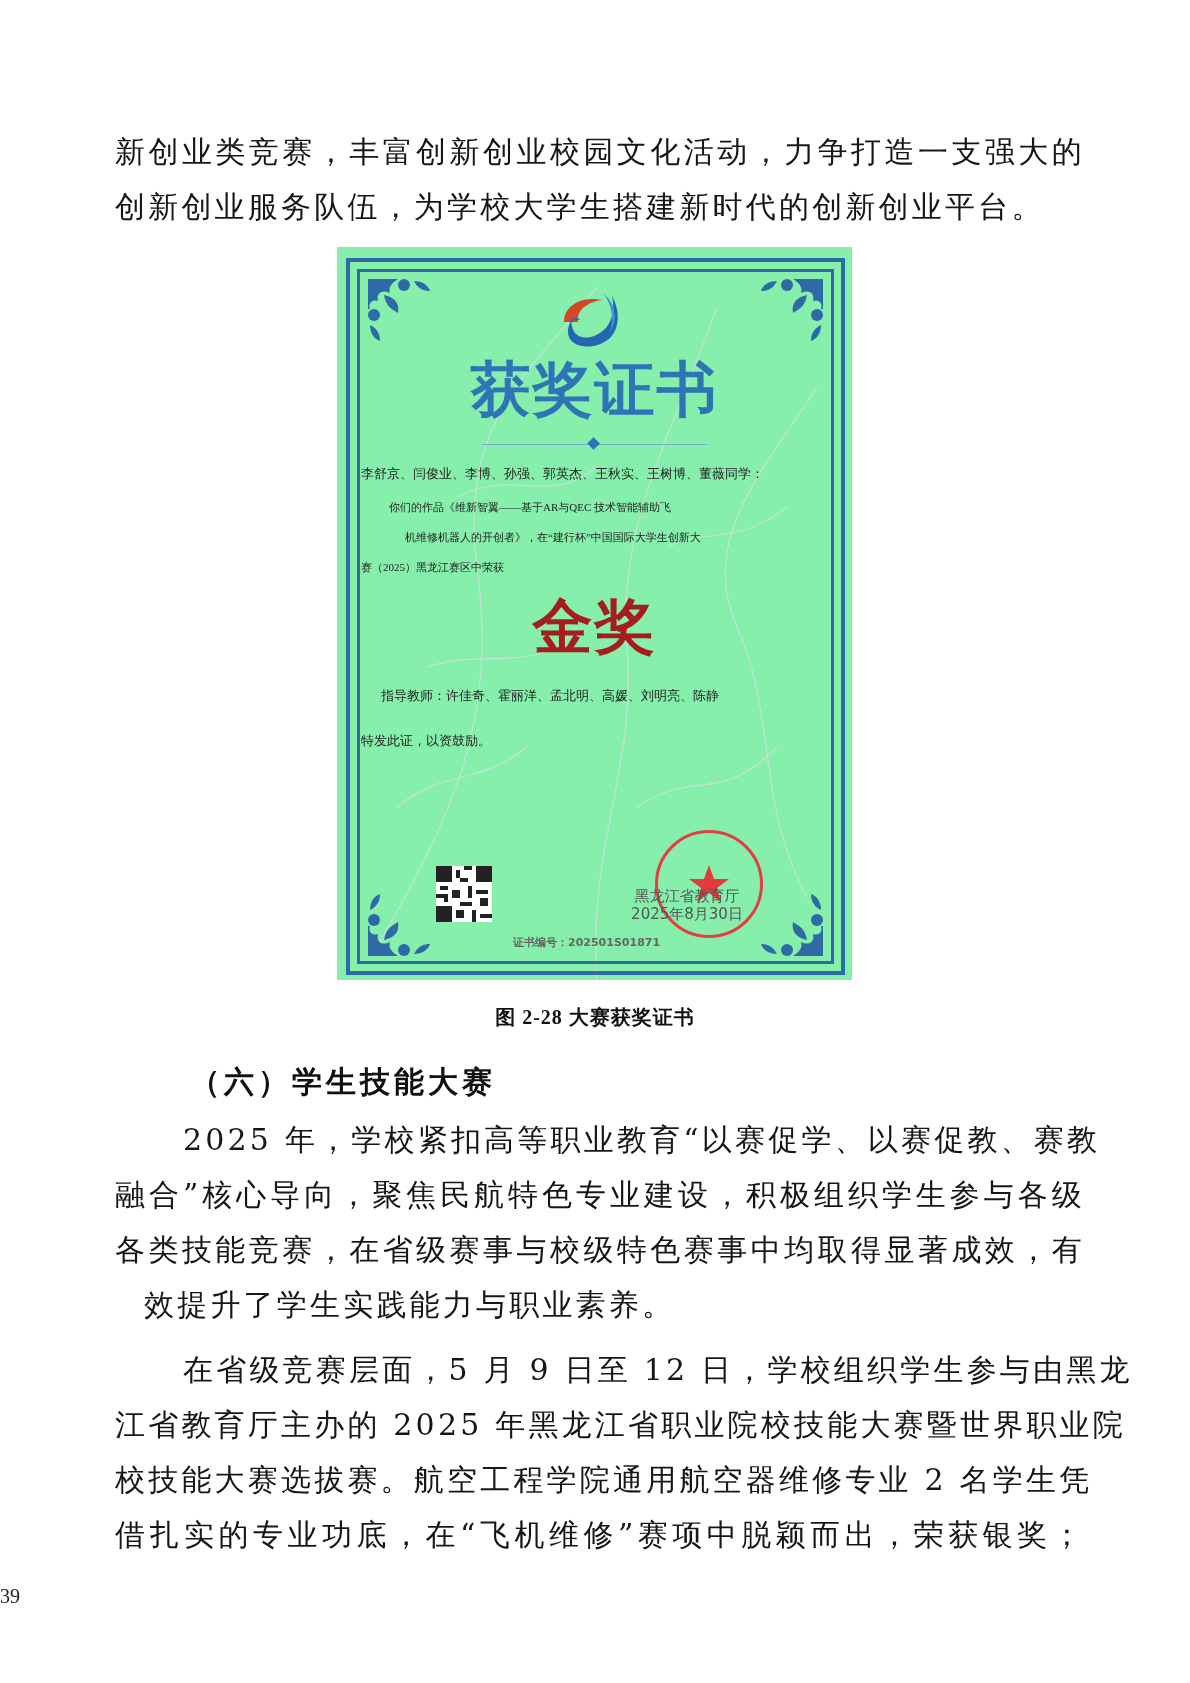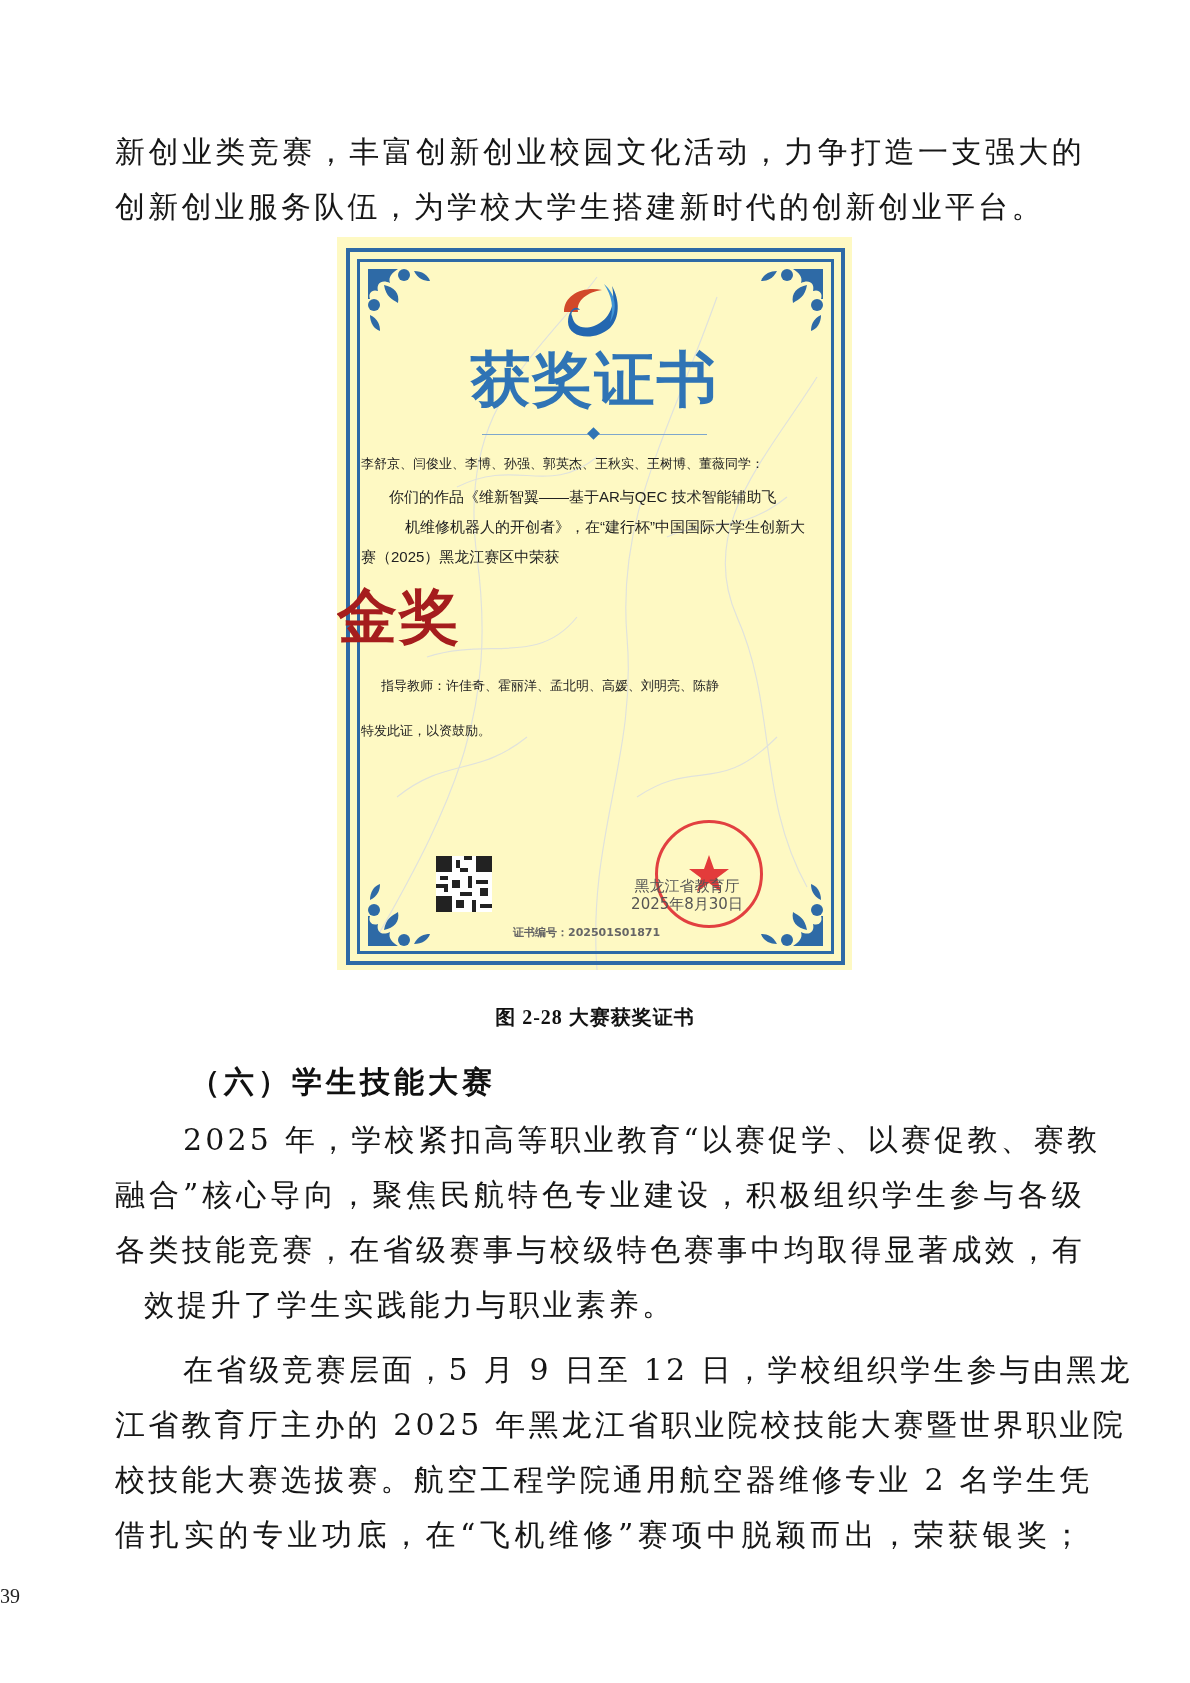--- a/index.html
+++ b/index.html
@@ -4,34 +4,34 @@
 <style>
   html, body { margin: 0; padding: 0; }
   body { width: 1190px; height: 1683px; background: #ffffff; position: relative; overflow: hidden;
          font-family: "DejaVu Serif", "Liberation Serif", serif; color: #111; }
   .para-line { position: absolute; left: 115px; width: 970px; font-size: 30px; line-height: 40px;
                letter-spacing: 3.2px; white-space: nowrap; color: #161616; }
   .justify { text-align: justify; text-align-last: justify; }
   .indent { left: 183px; width: 902px; }
 
   
-  .cert { position: absolute; left: 337px; top: 237px; width: 515px; height: 733px; background: #fef9c3;
+  .cert { position: absolute; left: 337px; top: 247px; width: 515px; height: 733px; background: #86efac;
           overflow: hidden; }
   .cert-bg { position: absolute; inset: 0; }
   .border-outer { position: absolute; left: 9px; top: 11px; right: 7px; bottom: 5px; border: 4px solid #2e6aa6; }
   .border-inner { position: absolute; left: 20px; top: 22px; right: 18px; bottom: 16px; border: 3px solid #2e6aa6; }
   .corner { position: absolute; width: 80px; height: 80px; }
   .cert-title { position: absolute; left: 0; width: 100%; top: 103px; text-align: center; font-size: 60px;
                 font-weight: bold; color: #2f74b5; font-family: "DejaVu Serif", serif; letter-spacing: 2px; }
   .divider { position: absolute; left: 145px; width: 225px; top: 197px; height: 1px; background: #7ea7cc; }
   .divider-dot { position: absolute; left: 252px; top: 192px; width: 9px; height: 9px; background: #2f74b5; transform: rotate(45deg); }
   .cert-text { position: absolute; left: 24px; font-size: 13px; color: #222; font-family: Liberation Sans, sans-serif; white-space: nowrap; }
-  .cert-body { position: absolute; left: 24px; width: 410px; font-size: 15px; line-height: 30px; color: #222;
-               font-family: Liberation Sans, sans-serif; }
-  .gold { position: absolute; left: 0; width: 100%; top: 340px; text-align: left; font-size: 60px; font-weight: bold;
+  .cert-body { position: absolute; left: 24px; width: 410px; font-size: 11px; line-height: 30px; color: #222;
+               font-family: Liberation Serif, serif; }
+  .gold { position: absolute; left: 0; width: 100%; top: 340px; text-align: center; font-size: 60px; font-weight: bold;
           color: #a51d1d; font-family: "DejaVu Sans", sans-serif; letter-spacing: 2px; }
   .qr { position: absolute; left: 99px; top: 618px; width: 56px; height: 58px; }
   .stamp { position: absolute; left: 318px; top: 583px; width: 108px; height: 108px; border-radius: 50%; border: 3px solid #e24040; box-sizing: border-box; }
   .stamp-text { position: absolute; left: 270px; width: 160px; text-align: center; font-size: 15px; color: #555; font-family: "DejaVu Sans", sans-serif; white-space: nowrap; }
   .cert-no { position: absolute; left: 176px; top: 688px; font-size: 11px; color: #666; font-family: "DejaVu Sans", sans-serif; font-weight: bold; }
 
   .caption { position: absolute; left: 0; width: 1190px; top: 1004px; text-align: center; font-size: 20px; font-weight: bold;
              font-family: "Liberation Serif", serif; letter-spacing: 1px; }
   .section-heading { position: absolute; left: 190px; top: 1062px; font-size: 30px; font-weight: bold; letter-spacing: 4px;
                      font-family: "DejaVu Serif", serif; }

